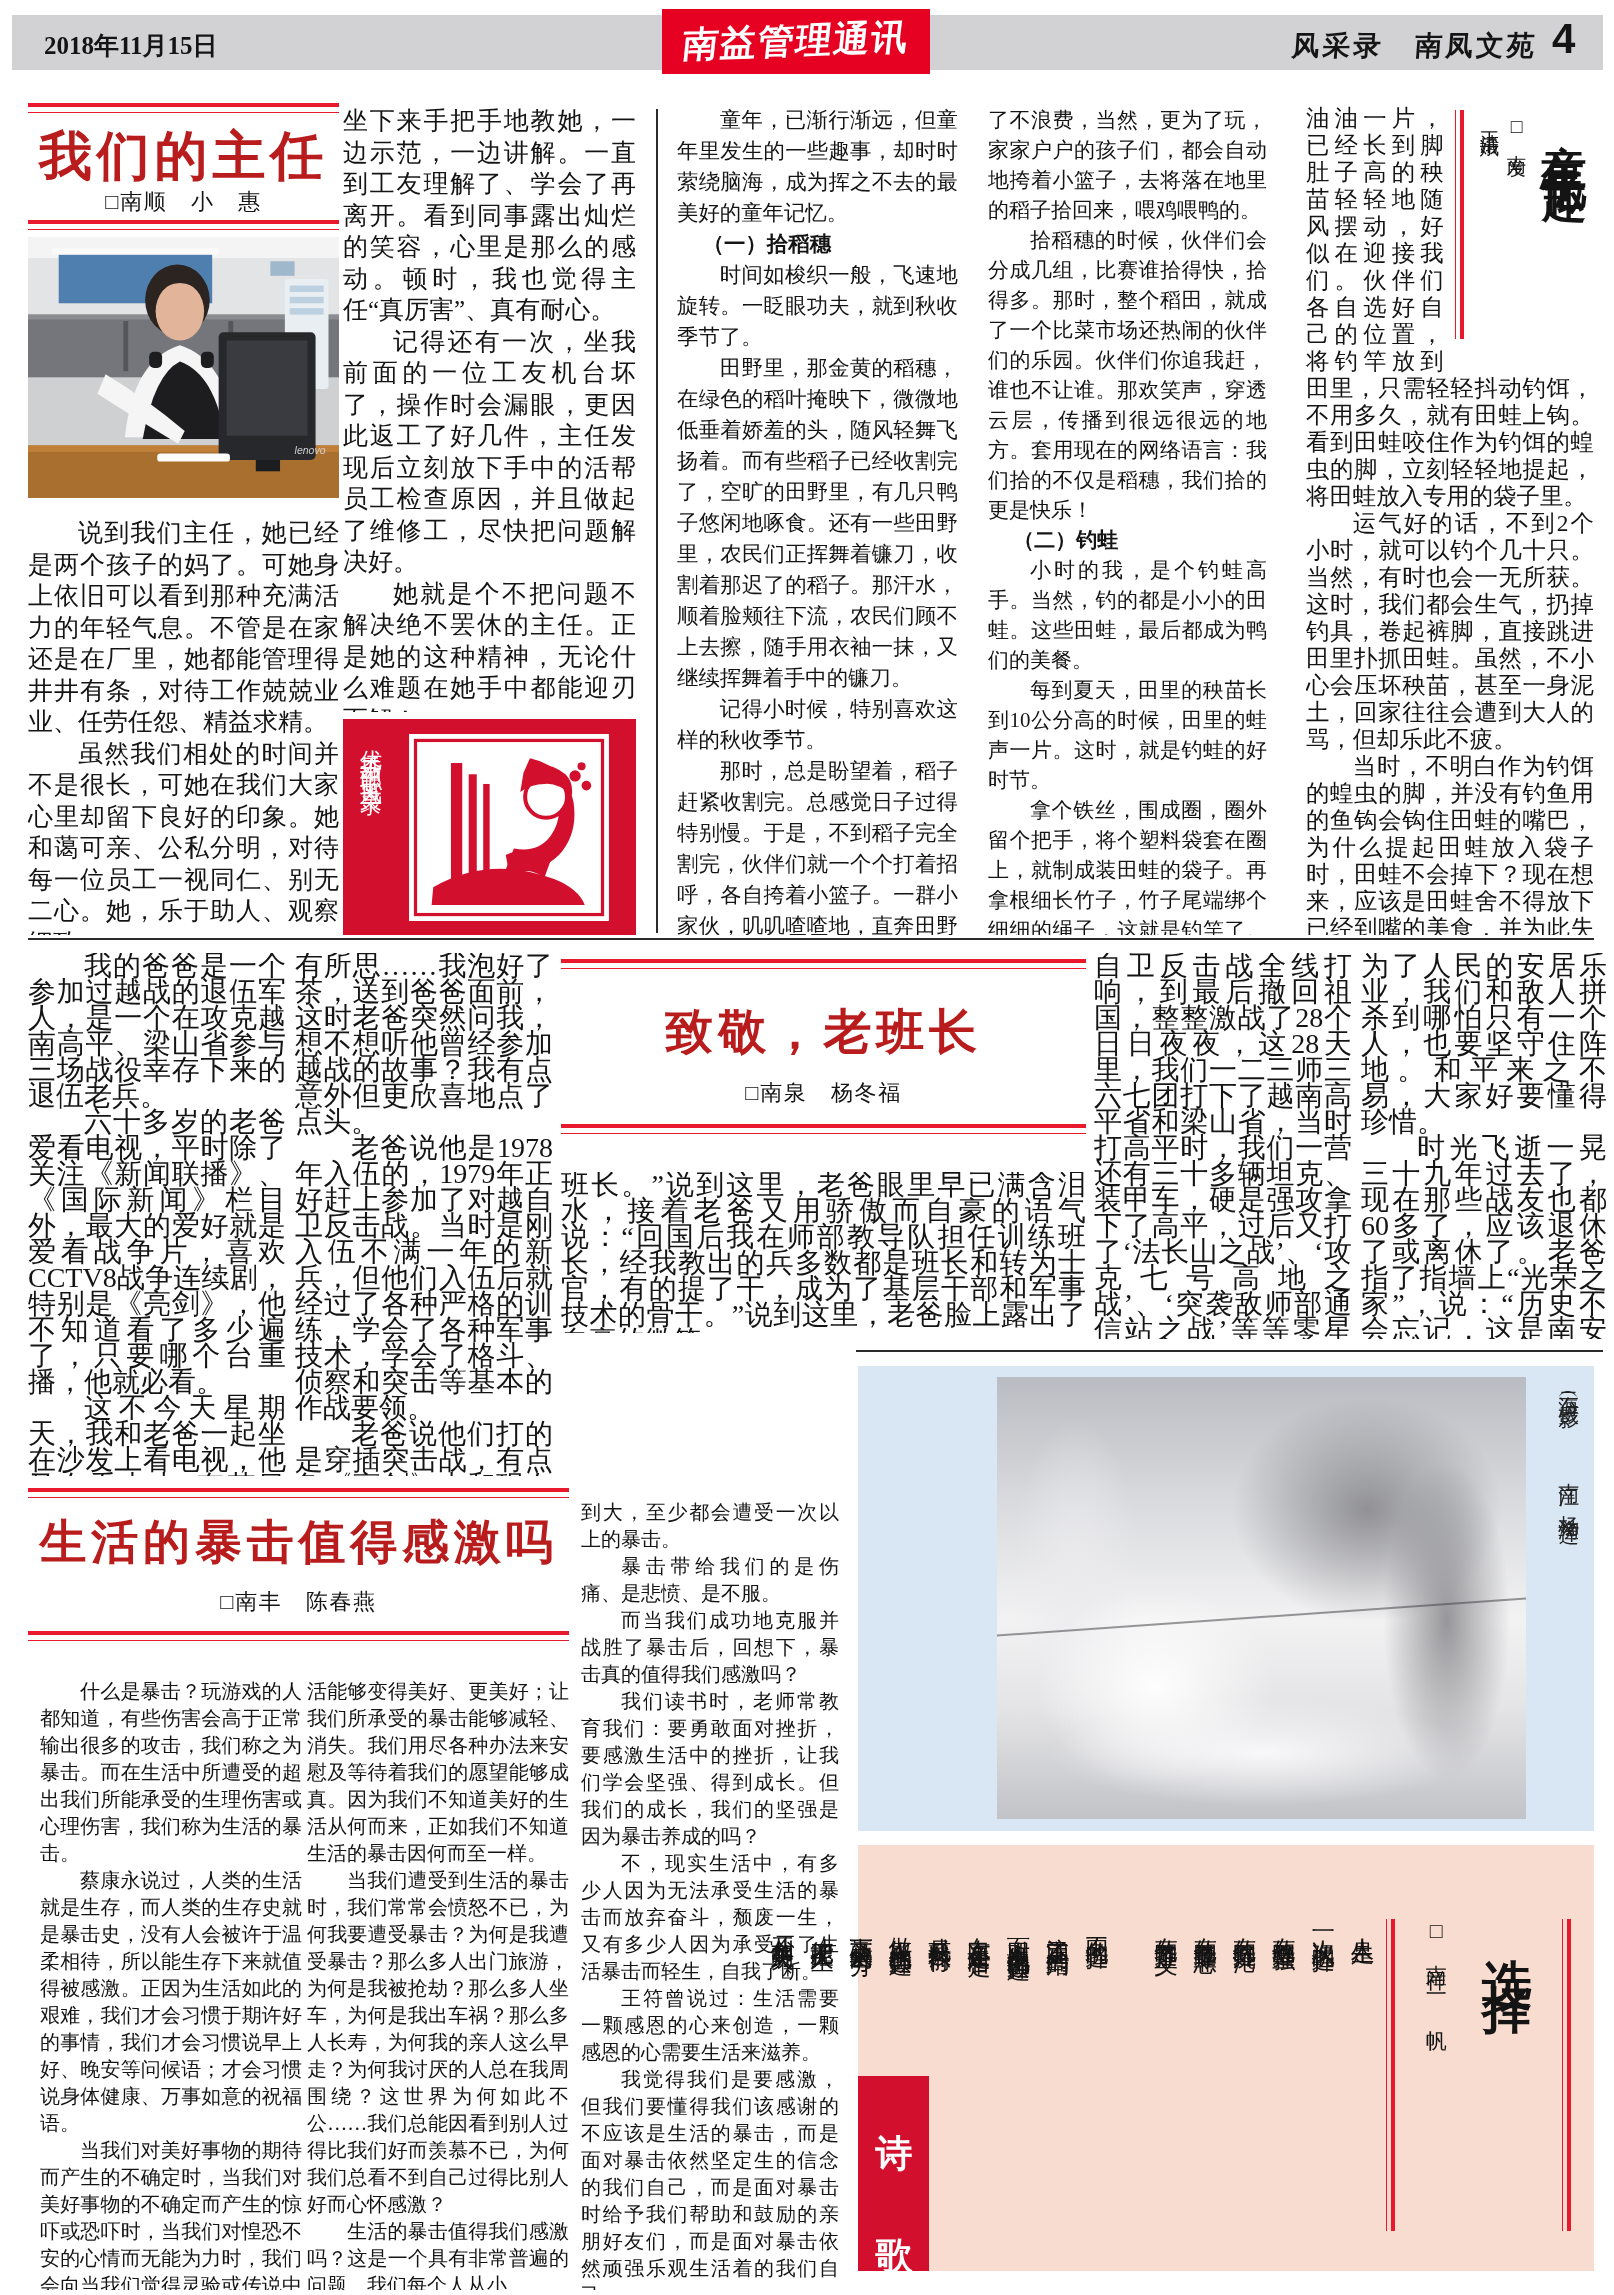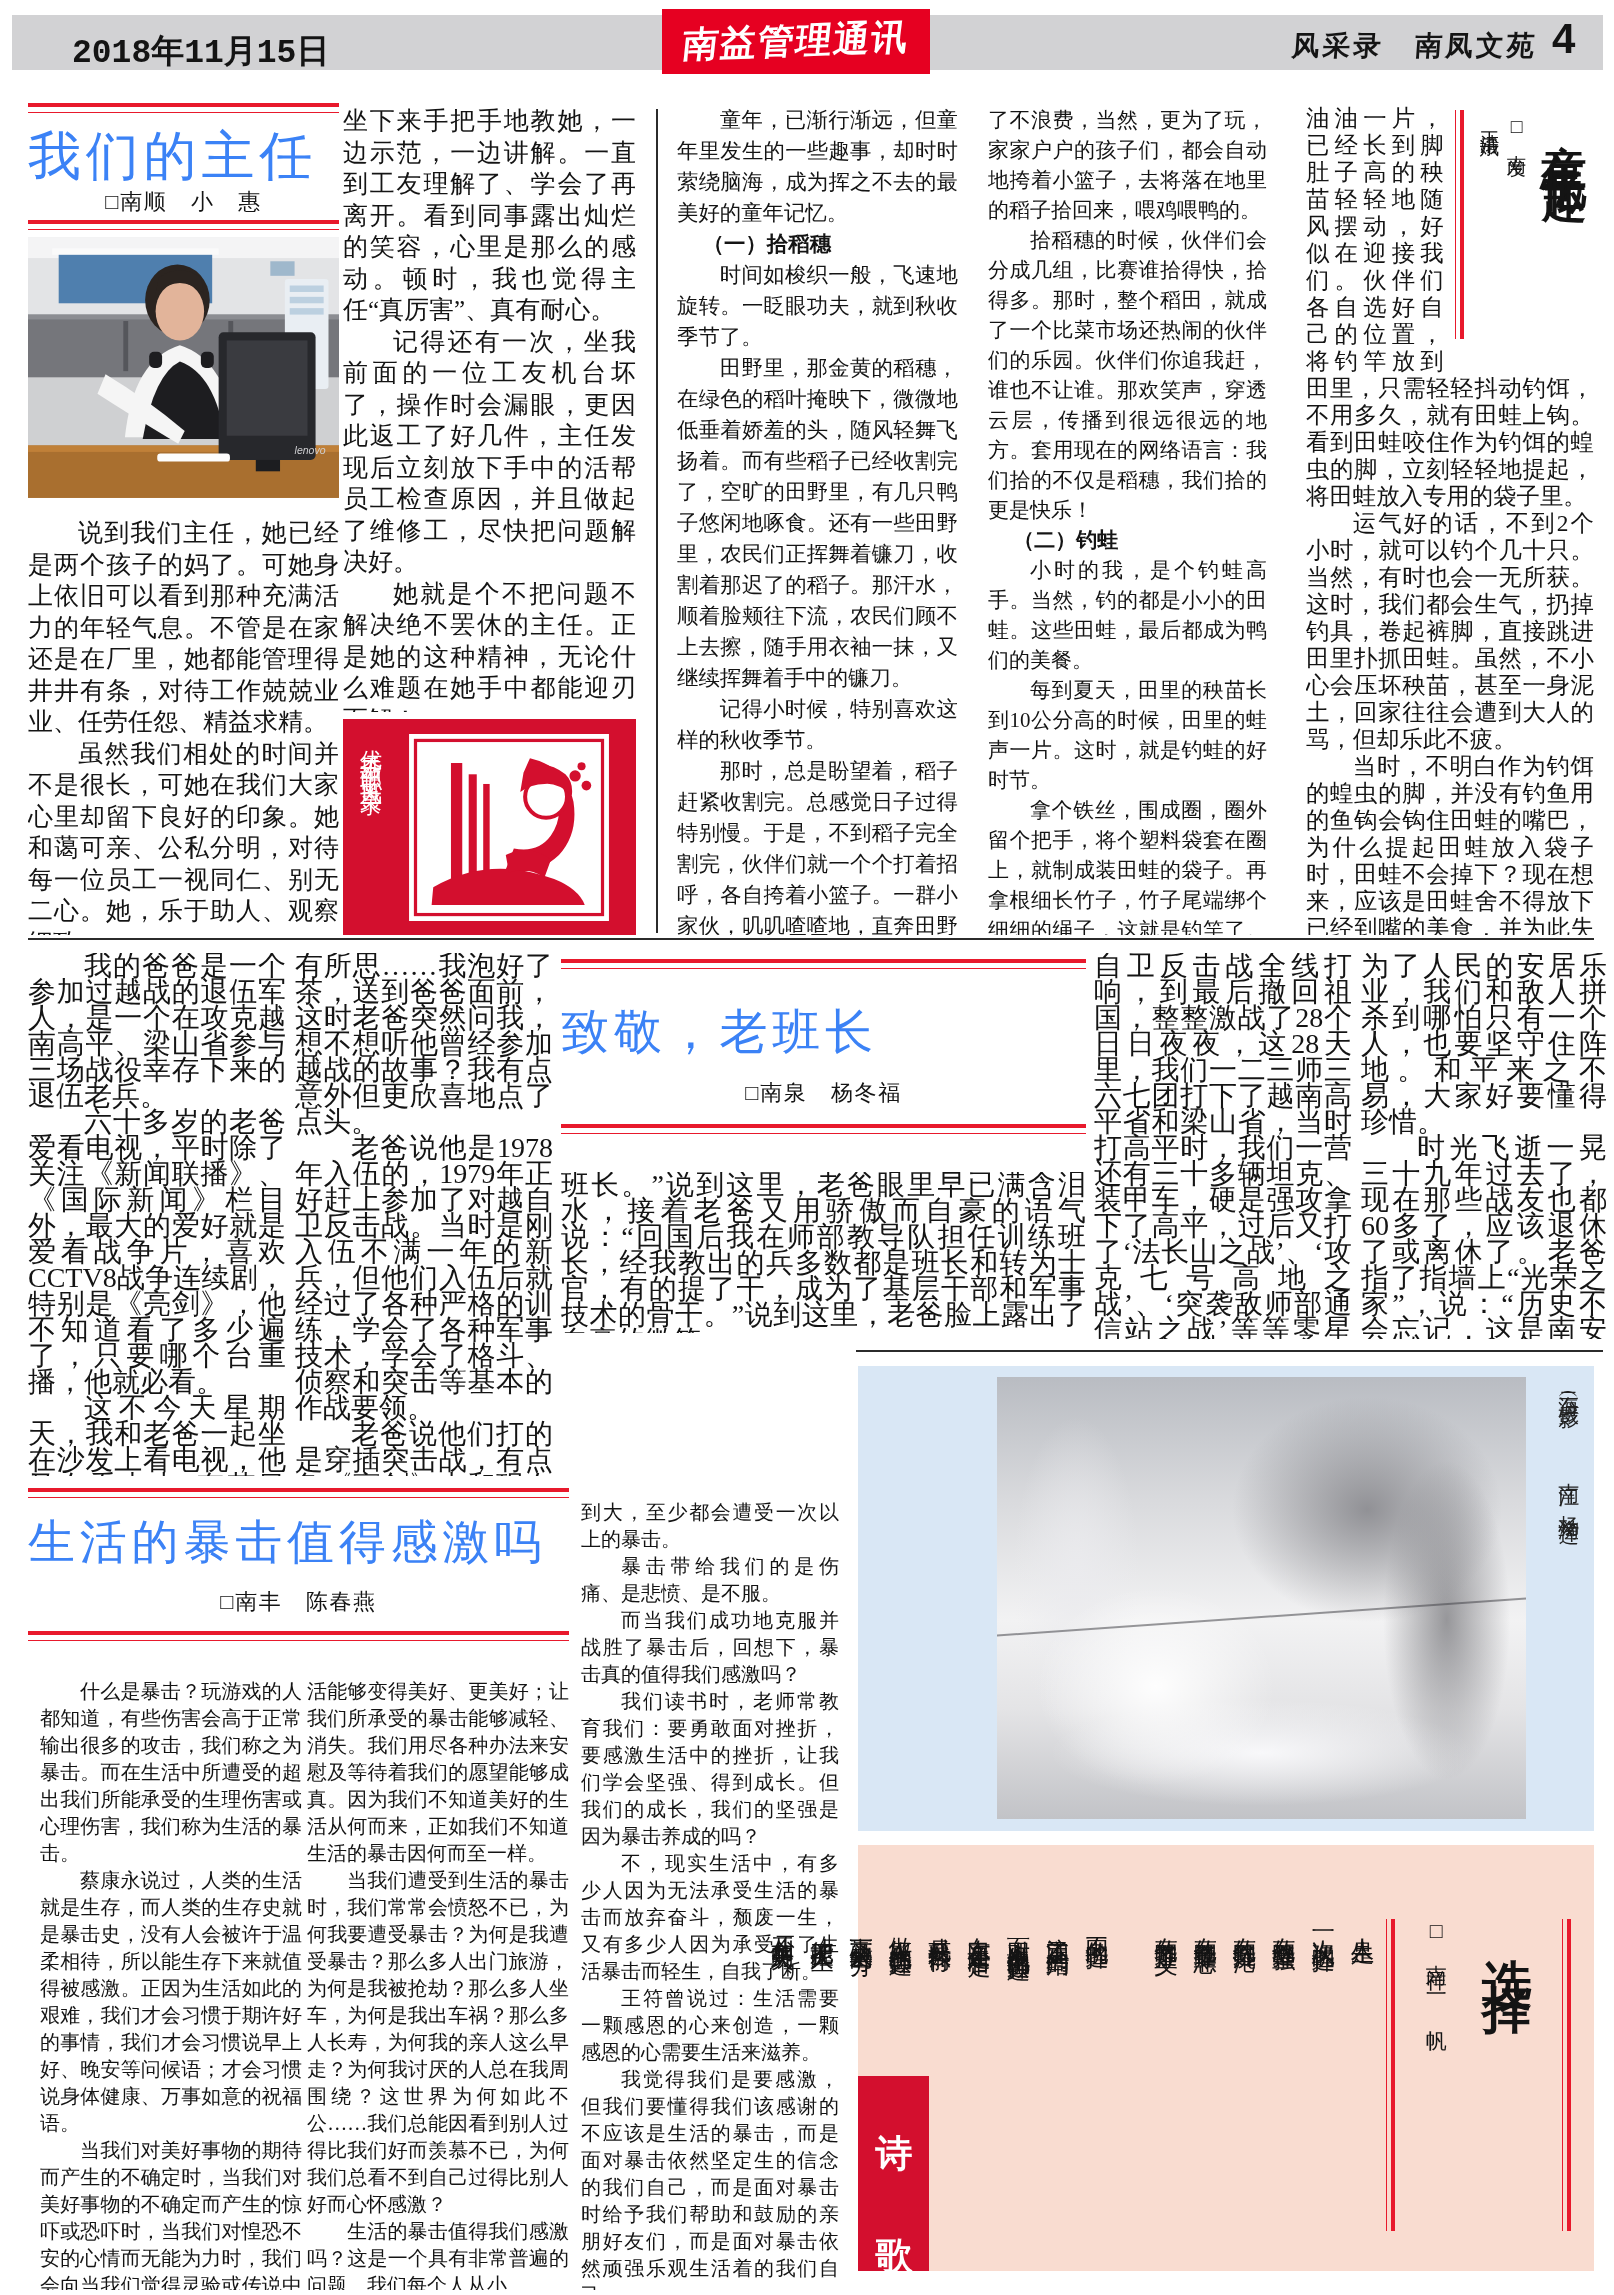--- a/index.html
+++ b/index.html
@@ -6,21 +6,21 @@
   html,body { background:#f2f2f2; }
   .page {
     position:relative; width:1615px; height:2295px; margin:0 auto;
     background:#ffffff; overflow:hidden;
     font-family:"Liberation Serif","DejaVu Serif",serif; color:#141414;
   }
   .abs { position:absolute; }
 
   
   .masthead-band { background:#d2d2d4; }
-  .date-label { font-family:Liberation Mono, monospace; font-weight:bold; font-size:33px;margin-left:28px; }
+  .date-label { font-family:Liberation Serif, serif; font-weight:bold; font-size:25px; }
   .logo-box { background:#e60021; display:flex; align-items:center; justify-content:center; }
   .logo-text { color:#fff; font-size:36px; font-weight:bold; transform:skewX(-8deg) rotate(-2deg); letter-spacing:1.6px; }
   .edition-label { font-weight:bold; font-size:27.5px; letter-spacing:3.2px; transform:skewX(-4deg); }
   .page-num { font-family:"Liberation Sans","DejaVu Sans",sans-serif; font-size:42px; font-weight:bold; }
 
   
   .red-rule { height:9.7px; border-top:4.8px solid #e8192c; border-bottom:1.6px solid #e8192c; }
   .black-hline { background:#2b2b2b; }
   .black-vline { background:#2b2b2b; }
   .v-redrule { width:9px; border-left:1.6px solid #e8192c; border-right:4px solid #e8192c; }
@@ -29,21 +29,21 @@
   .body-text p { margin:0; text-indent:2em; text-align:justify; }
   .body-text p.cont { text-indent:0; }
   .body-text p.sub { font-weight:bold; font-family:"Liberation Sans","DejaVu Sans",sans-serif; text-indent:1.2em; }
   .s-top  { font-size:25px;   line-height:31.5px; }
   .s-top4 { font-size:21px;   line-height:30px; }
   .s-mid  { font-size:28px; line-height:26px; }
   .s-bot  { font-size:20px;   line-height:27px; }
   .s-right{ font-size:23.4px;   line-height:27px; }
   .clip { overflow:hidden; }
 
-  .art-title { font-weight:400; text-align:left; letter-spacing:4.8px; color:#3b82f6; }
+  .art-title { font-weight:700; text-align:center; letter-spacing:4.8px; color:#b91c1c; }
   .art-author { text-align:center; font-size:22px; letter-spacing:1.6px; }
 
   
   .vtitle-box { float:right; width:139px; height:238px; position:relative; margin:0 0 8px 11.3px; }
   .vtitle-box .v-redrule { position:absolute; left:0; top:4.8px; bottom:4.8px; }
   .vtitle-main { position:absolute; right:0; top:3.2px; writing-mode:vertical-rl; font-size:45px; font-weight:900; letter-spacing:11.3px; }
   .vtitle-author { position:absolute; left:21px; top:11.3px; writing-mode:vertical-rl; font-size:19.4px; letter-spacing:3.2px; }
   .vtitle-author div { margin-bottom:21px; }
 
   

